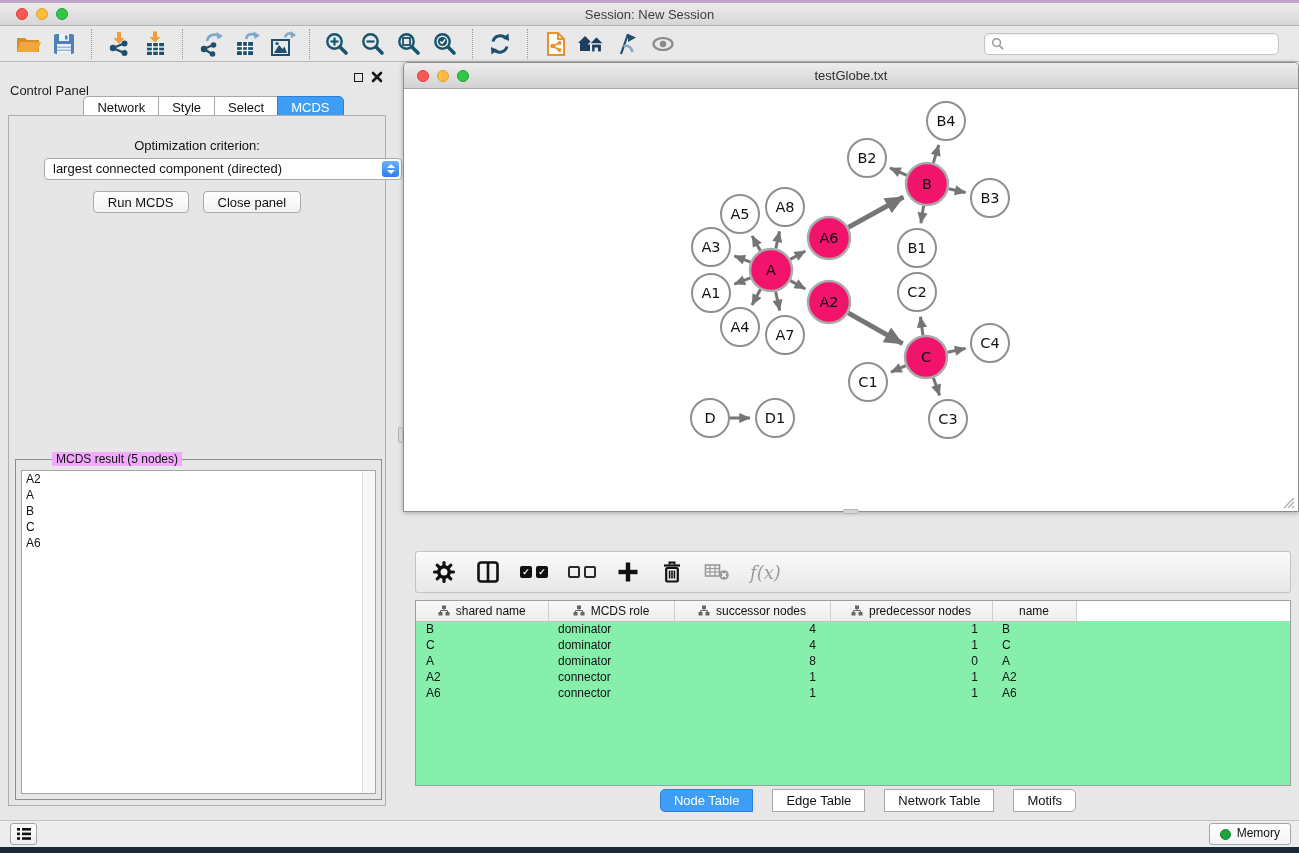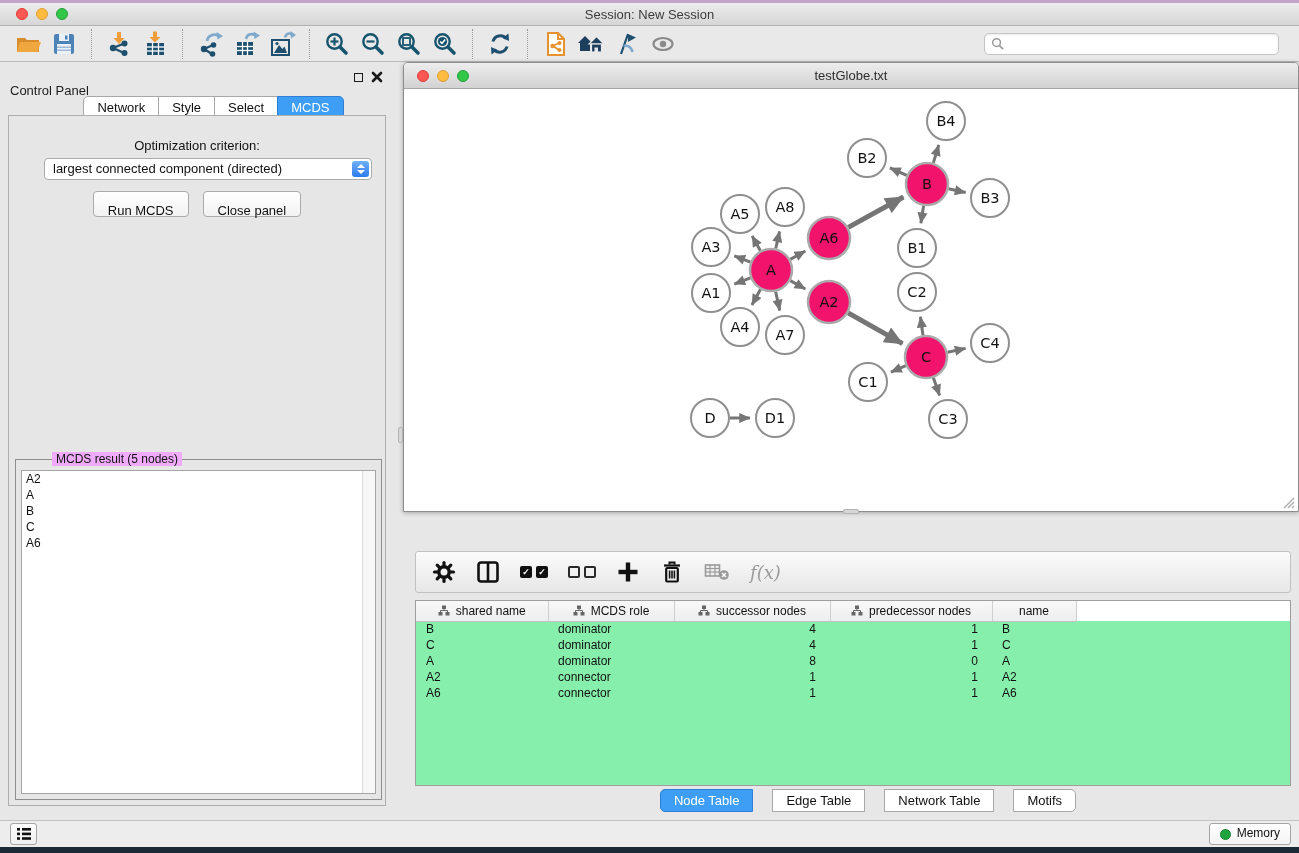--- a/index.html
+++ b/index.html
@@ -31,27 +31,27 @@
   .panel-close { position:absolute; top:9px; width:12px; height:12px; }
   .cp-float { right:30px; } .cp-close { right:10px; }
   .tabs { display:flex; justify-content:center; }
   .tabs span { background:#fff; border:1px solid #a8a8a8; margin-left:-1px; padding:3px 13px; font-size:13px; color:#111; cursor:default; }
   .tabs span:first-child { border-radius:5px 0 0 5px;margin-left:34px; }
   .tabs span:last-child { border-radius:0 5px 5px 0; }
   .tabs span.active { background:#3e9ef6; border-color:#2f7ed6; color:#fff; }
   .cp-tabs { position:absolute; top:34px; left:0; right:0; }
   .cp-pane { position:absolute; left:8px; top:53px; width:378px; height:691px; border:1px solid #aeaeae; background:#e6e6e6; }
   .opt-label { position:absolute; top:22px; left:0; right:0; text-align:center; font-size:13px; color:#111; }
-  .dropdown { position:absolute; top:42px; left:35px; width:328px; height:22px; background:#fff; border:1px solid #ababab; border-radius:4px; font-size:13px; color:#111; line-height:20px; padding-left:8px; }
+  .dropdown { position:absolute; top:42px; left:35px; width:358px; height:22px; background:#fff; border:1px solid #ababab; border-radius:4px; font-size:13px; color:#111; line-height:20px; padding-left:8px; }
   .dd-stepper { position:absolute; right:2px; top:2px; bottom:2px; width:17px; border-radius:3px; background:linear-gradient(#6fb1f7,#2d7bee); display:flex; flex-direction:column; align-items:center; justify-content:center; gap:2px; }
   .dd-stepper i { width:0; height:0; border-left:4px solid transparent; border-right:4px solid transparent; }
   .dd-up { border-bottom:4px solid #fff; }
   .dd-down { border-top:4px solid #fff; }
   .btn-row { position:absolute; top:75px; left:0; right:0; display:flex; justify-content:center; gap:14px; }
-  .mac-btn { background:linear-gradient(#ffffff,#f2f2f2); border:1px solid #ababab; border-radius:4px; font-size:13px; color:#111; padding:12px 14px; height:22px; line-height:14px; cursor:default; }
+  .mac-btn { background:linear-gradient(#ffffff,#f2f2f2); border:1px solid #ababab; border-radius:4px; font-size:13px; color:#111; padding:4px 14px; height:22px; line-height:14px; cursor:default; }
   .groupbox { position:absolute; left:6px; top:343px; width:367px; height:341px; border:1px solid #8e8e8e; }
   .groupbox legend { position:absolute; top:-8px; left:4px; background:#f0abfc; padding:0 4px; font-size:12px; color:#111;margin-left:32px; }
   .result-list { position:absolute; left:5px; right:5px; top:10px; bottom:5px; background:#fff; border:1px solid #a5a5a5; font-size:12px; color:#111; overflow:hidden; }
   .result-list .item { height:16px; line-height:16px; padding-left:4px; }
   .list-scroll { position:absolute; top:0; right:0; bottom:0; width:13px; background:#f7f7f7; border-left:1px solid #dcdcdc; }
 
   
   .network-window { position:absolute; left:403px; top:62px; width:896px; height:450px; border:1px solid #8d8d8d; border-radius:5px 5px 0 0; background:#fff; box-shadow:0 1px 5px rgba(0,0,0,.28); }
   .nw-titlebar { position:relative; height:26px; background:linear-gradient(#ededed,#d2d2d2); border-bottom:1px solid #a6a6a6; border-radius:4px 4px 0 0; }
   .nw-titlebar .lights { left:13px; top:7px; }

